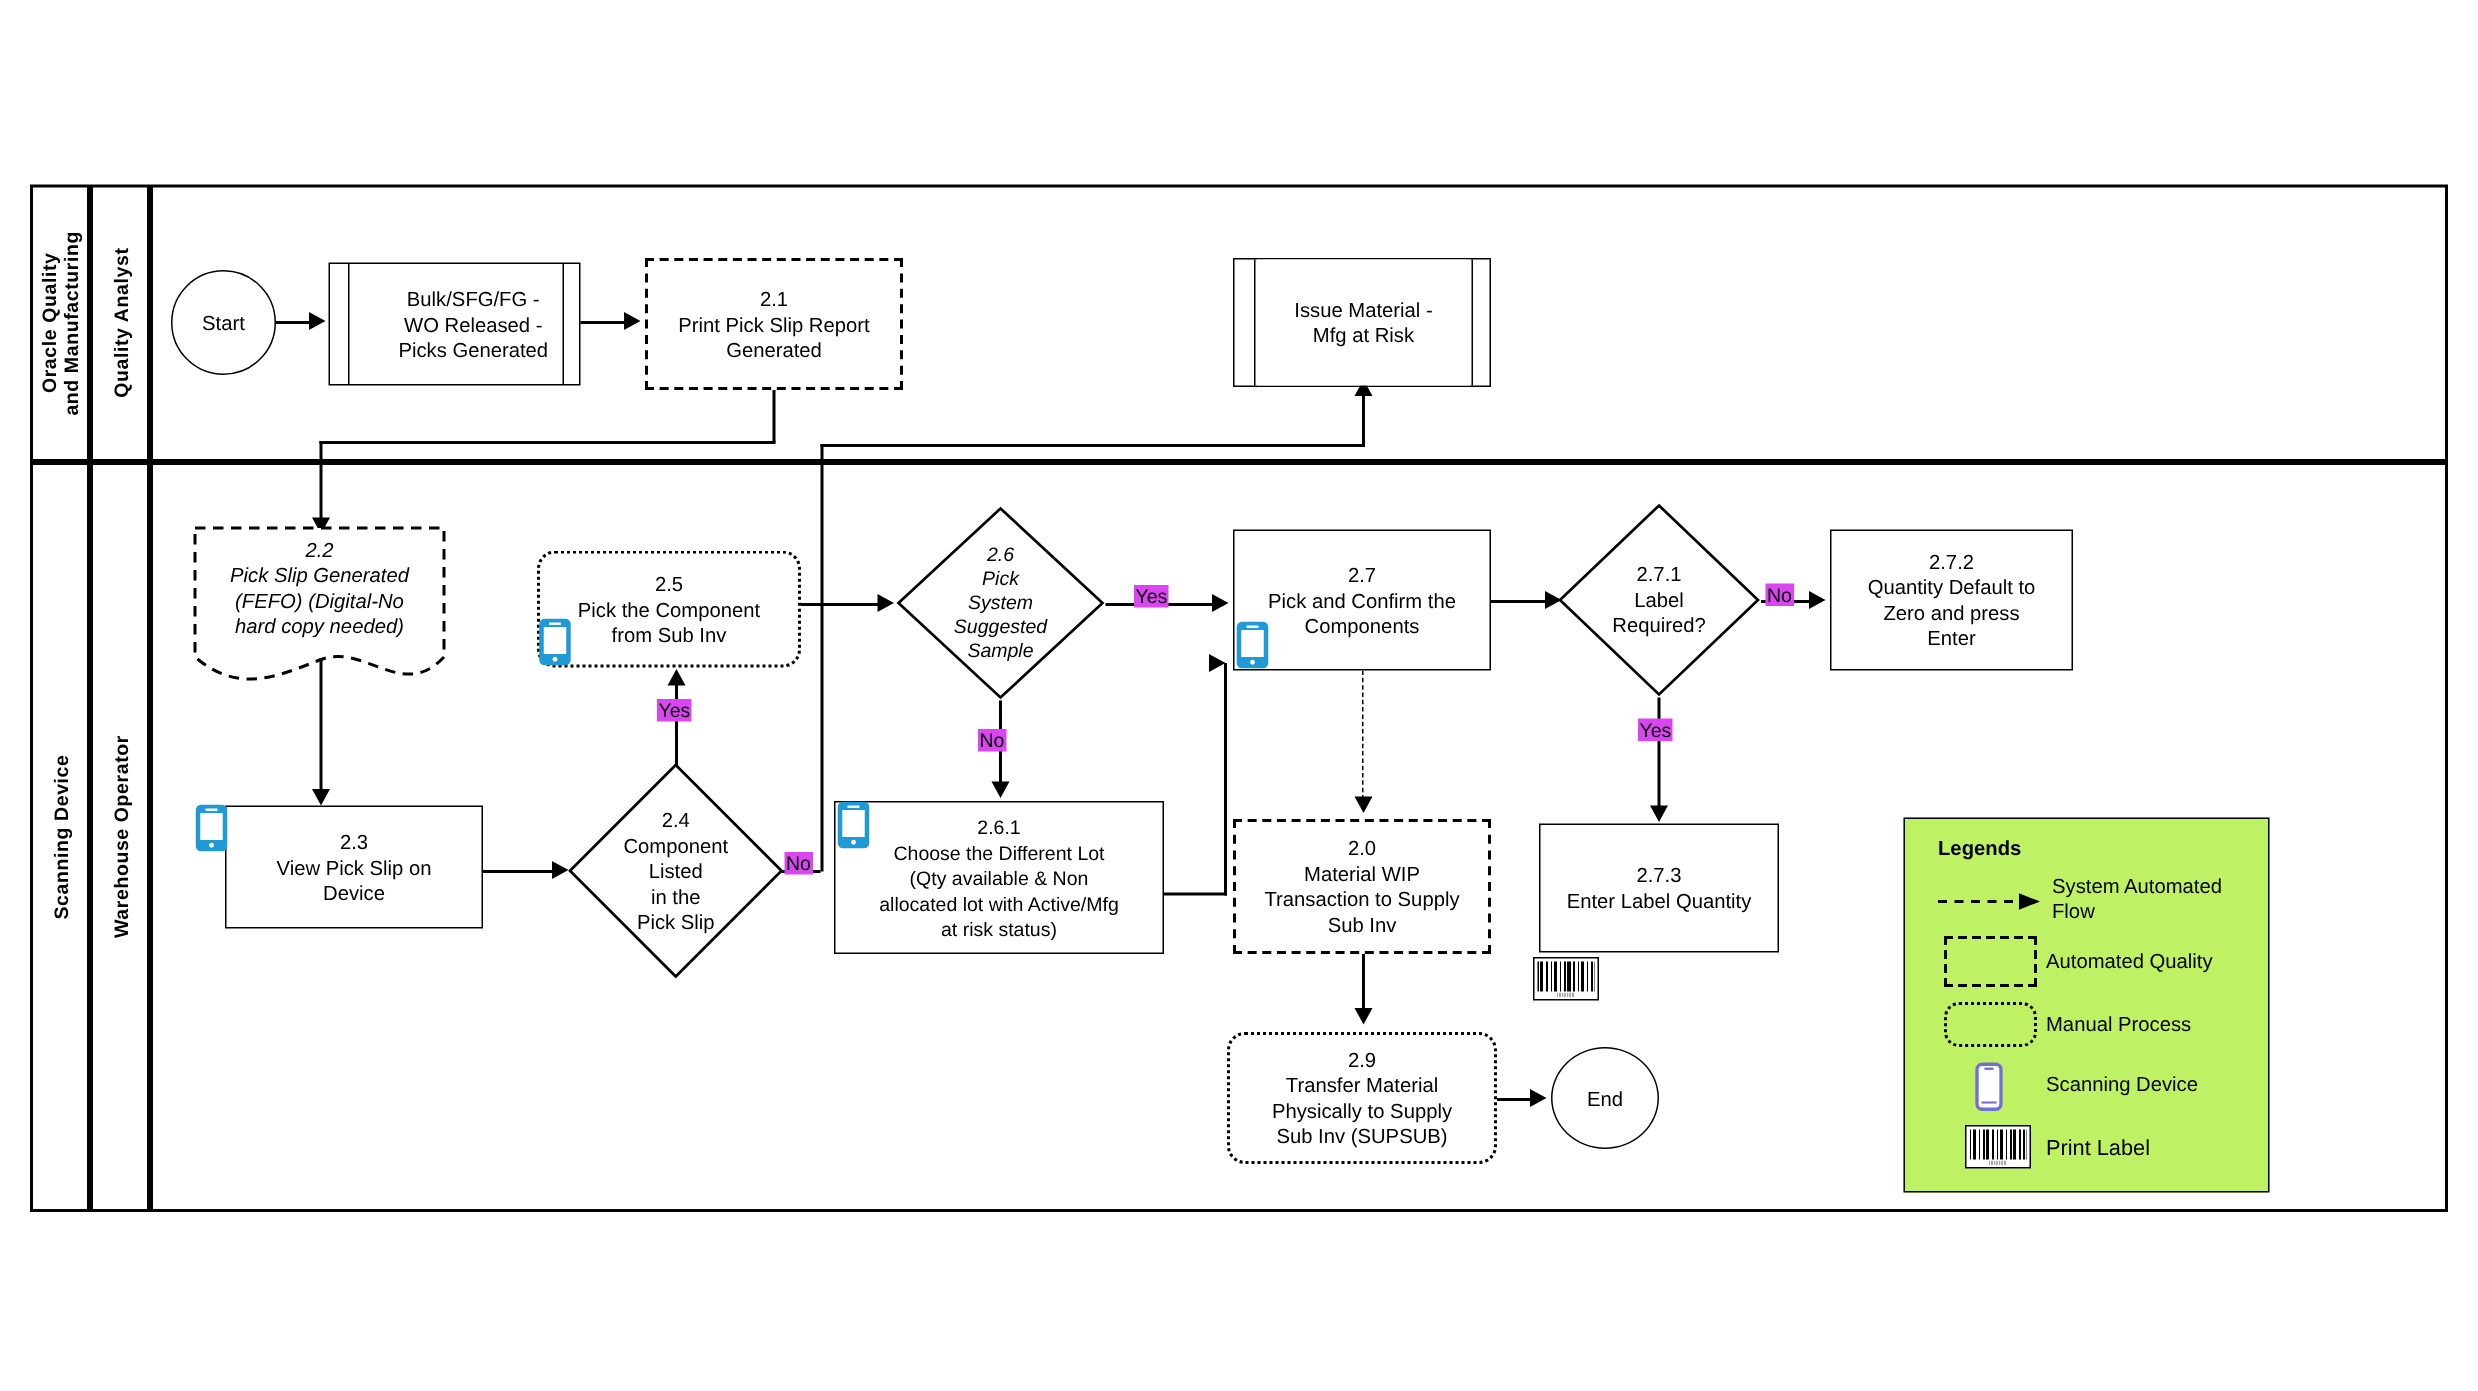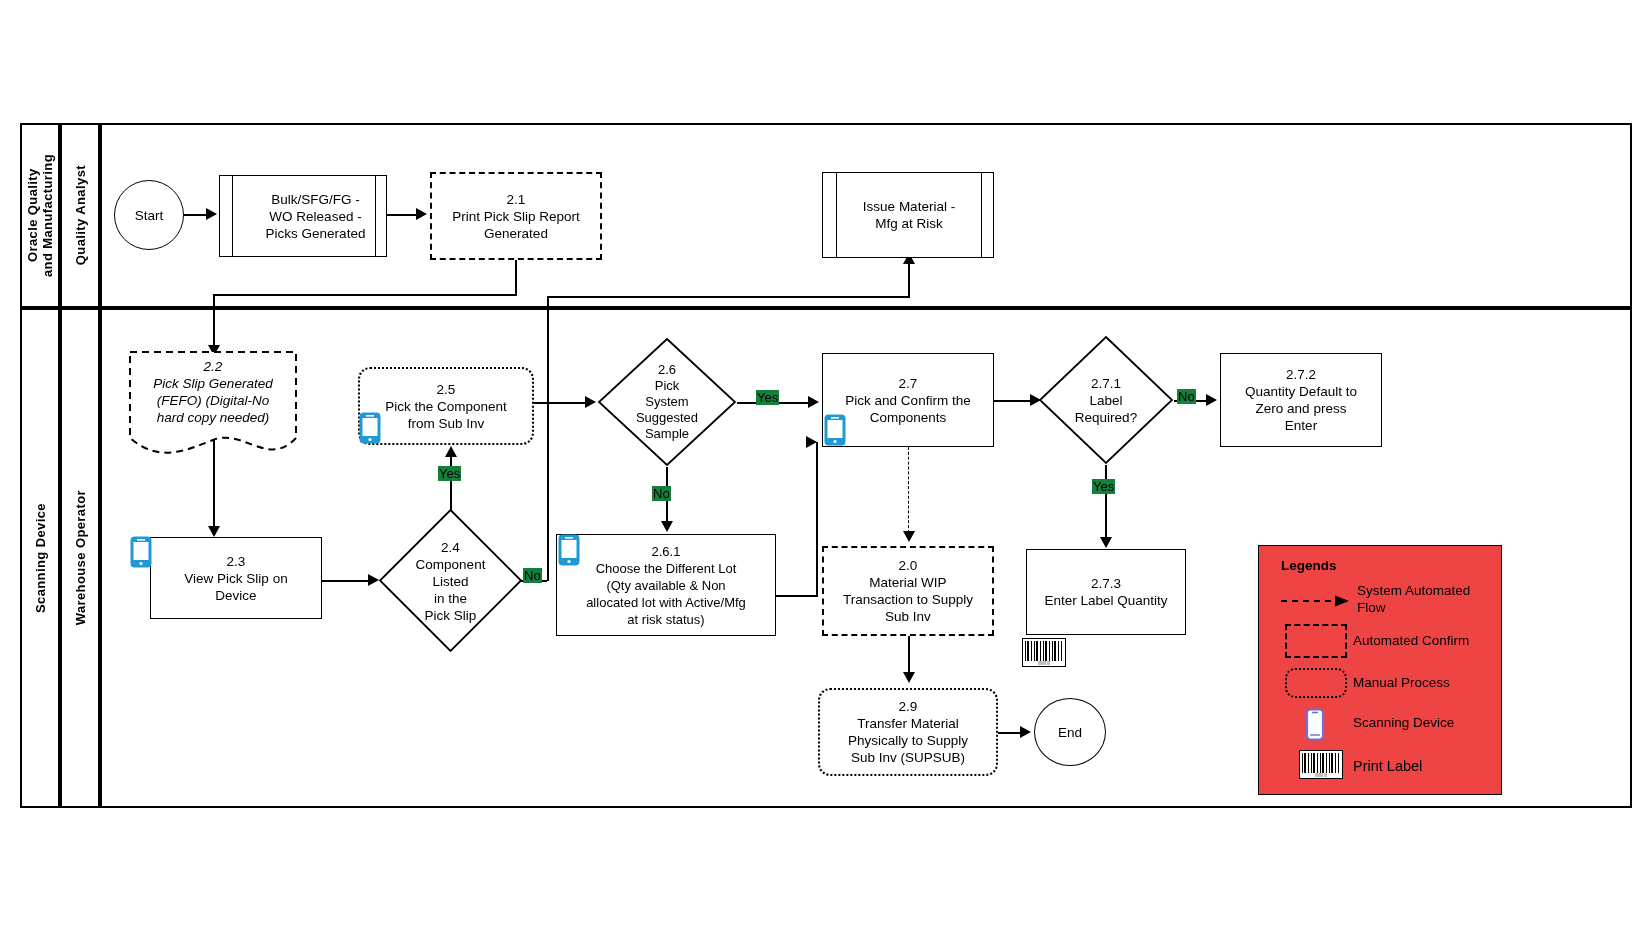--- a/index.html
+++ b/index.html
@@ -44,32 +44,32 @@
   
   .ln{position:absolute;background:#000;z-index:2;}
   .lnh{height:1.6px;}
   .lnv{width:1.6px;}
   .dln{position:absolute;z-index:2;}
   .dlnv{border-left:1.8px dashed #000;width:0;}
   .arrow{position:absolute;width:0;height:0;z-index:3;}
   .ar-r{border-top:6px solid transparent;border-bottom:6px solid transparent;border-left:11px solid #000;}
   .ar-d{border-left:6px solid transparent;border-right:6px solid transparent;border-top:11px solid #000;}
   .ar-u{border-left:6px solid transparent;border-right:6px solid transparent;border-bottom:11px solid #000;}
-  .elbl{position:absolute;font-size:13px;background:#15803d;padding:0 1px;z-index:4;}
+  .elbl{position:absolute;font-size:13px;background:#d946ef;padding:0 1px;z-index:4;}
 
   
   .phone{position:absolute;width:22px;height:32px;z-index:8;}
   
   .barcode{position:absolute;z-index:8;border:1px solid #000;background:#fff;padding:2px 2px 1px;}
   .barcode .bars{display:block;height:20px;width:38px;
      background:repeating-linear-gradient(to right,#000 0 1px,#fff 1px 2px,#000 2px 4px,#fff 4px 6px,#000 6px 7px,#fff 7px 9px);}
   .barcode .bnum{display:block;font-size:3px;text-align:center;letter-spacing:.3px;}
 
   
-  .legend{position:absolute;box-sizing:border-box;border:1.6px solid #000;background:#ef4444;z-index:9;}
+  .legend{position:absolute;box-sizing:border-box;border:1.6px solid #000;background:#bef264;z-index:9;margin-left:11px;}
   .legend h4{margin:0;font-size:13.5px;font-weight:bold;}
   .lg-row{position:absolute;display:flex;align-items:center;}
   .lg-txt{position:absolute;font-size:13.5px;line-height:17px;text-align:left;}
   .lg-dashbox{width:62px;height:34px;border:2px dashed #000;box-sizing:border-box;}
   .lg-dotbox{width:62px;height:30px;border:2.2px dotted #000;border-radius:10px;box-sizing:border-box;}
 </style>
 </head>
 <body>
 
 <div id="canvas">
@@ -183,21 +183,21 @@
       <rect x="3.5" y="6" width="15" height="18" fill="#fff"></rect>
       <rect x="7" y="3" width="8" height="1.6" fill="#fff"></rect>
       <circle cx="11" cy="27.5" r="1.6" fill="#fff"></circle>
     </svg>
   </div>
 
   <div class="diamond" style="left:597px;top:337px;width:140px;height:130px;">
     <svg width="140" height="130" viewBox="0 0 140 130">
       <polygon points="70,2 138,65 70,128 2,65" fill="#fff" stroke="#000" stroke-width="1.8"></polygon>
     </svg>
-    <div class="dlbl" style="white-space:pre-line;font-size:13px;line-height:16px;">2.6
+    <div class="dlbl" style="white-space:pre-line;font-size:13px;line-height:16px;font-style:italic;">2.6
 Pick
 System
 Suggested
 Sample</div>
   </div>
 
   <div class="node solid" style="left:556px;top:534px;width:220px;height:102px;white-space:pre-line;font-size:13px;line-height:17px;">
     <span>2.6.1
 Choose the Different Lot
 (Qty available &amp; Non
@@ -327,21 +327,21 @@
         <line x1="0" y1="7" x2="54" y2="7" stroke="#000" stroke-width="2" stroke-dasharray="6,5"></line>
         <polygon points="54,1.5 68,7 54,12.5" fill="#000"></polygon>
       </svg>
     </div>
     <div class="lg-txt" style="left:98px;top:36px;width:142px;white-space:pre-line;">System Automated
 Flow</div>
 
     <div class="lg-row" style="left:26px;top:78px;">
       <span class="lg-dashbox"></span>
     </div>
-    <div class="lg-txt" style="left:94px;top:86px;width:146px;">Automated Confirm</div>
+    <div class="lg-txt" style="left:94px;top:86px;width:146px;">Automated Quality</div>
 
     <div class="lg-row" style="left:26px;top:122px;">
       <span class="lg-dotbox"></span>
     </div>
     <div class="lg-txt" style="left:94px;top:128px;width:146px;">Manual Process</div>
 
     <div class="lg-row" style="left:44px;top:162px;">
       <svg width="24" height="34" viewBox="0 0 24 34">
         <rect x="4" y="1.5" width="16" height="30" rx="3.5" fill="#fff" stroke="#6f6fd6" stroke-width="2.2"></rect>
         <line x1="9" y1="4.5" x2="15" y2="4.5" stroke="#6f6fd6" stroke-width="1.6"></line>

